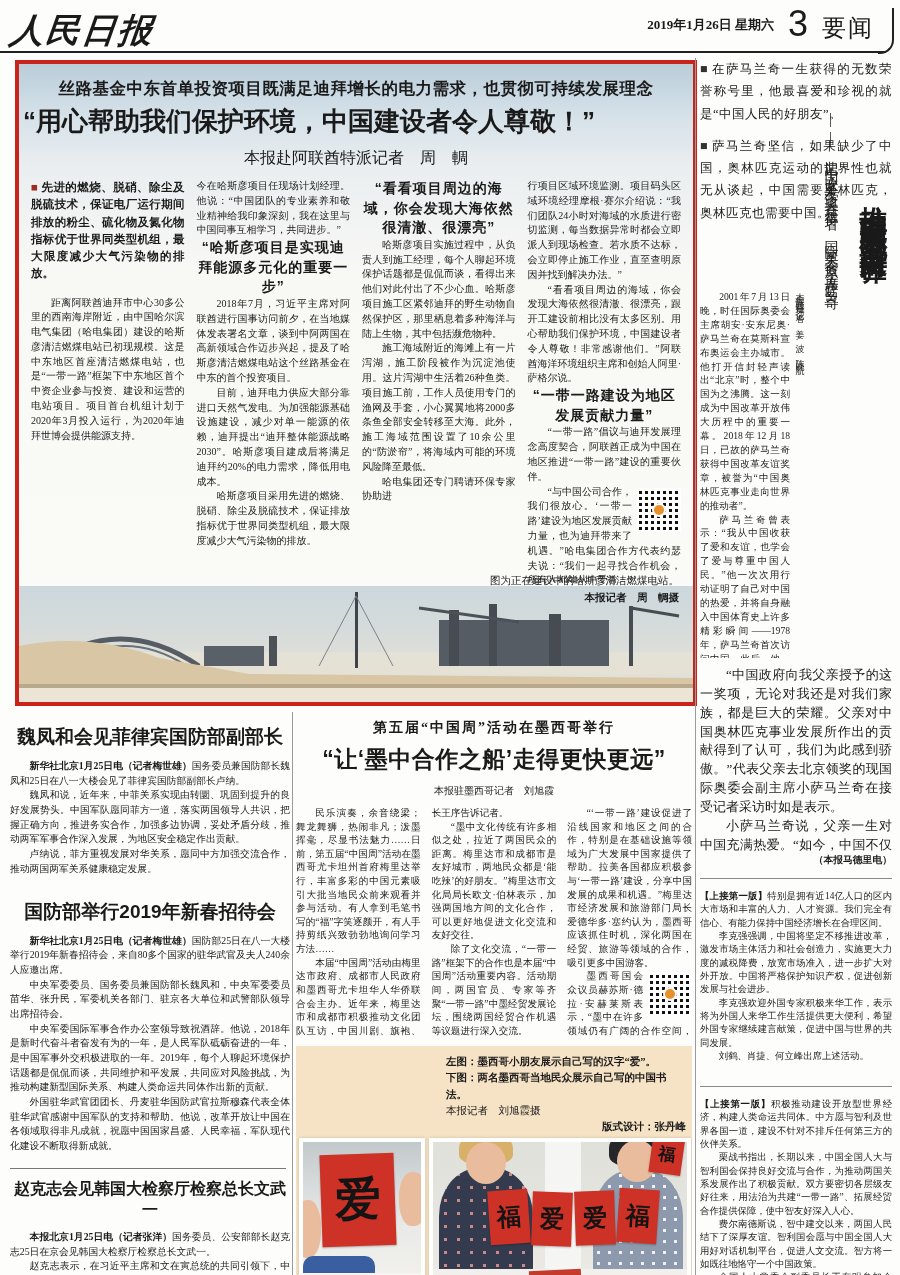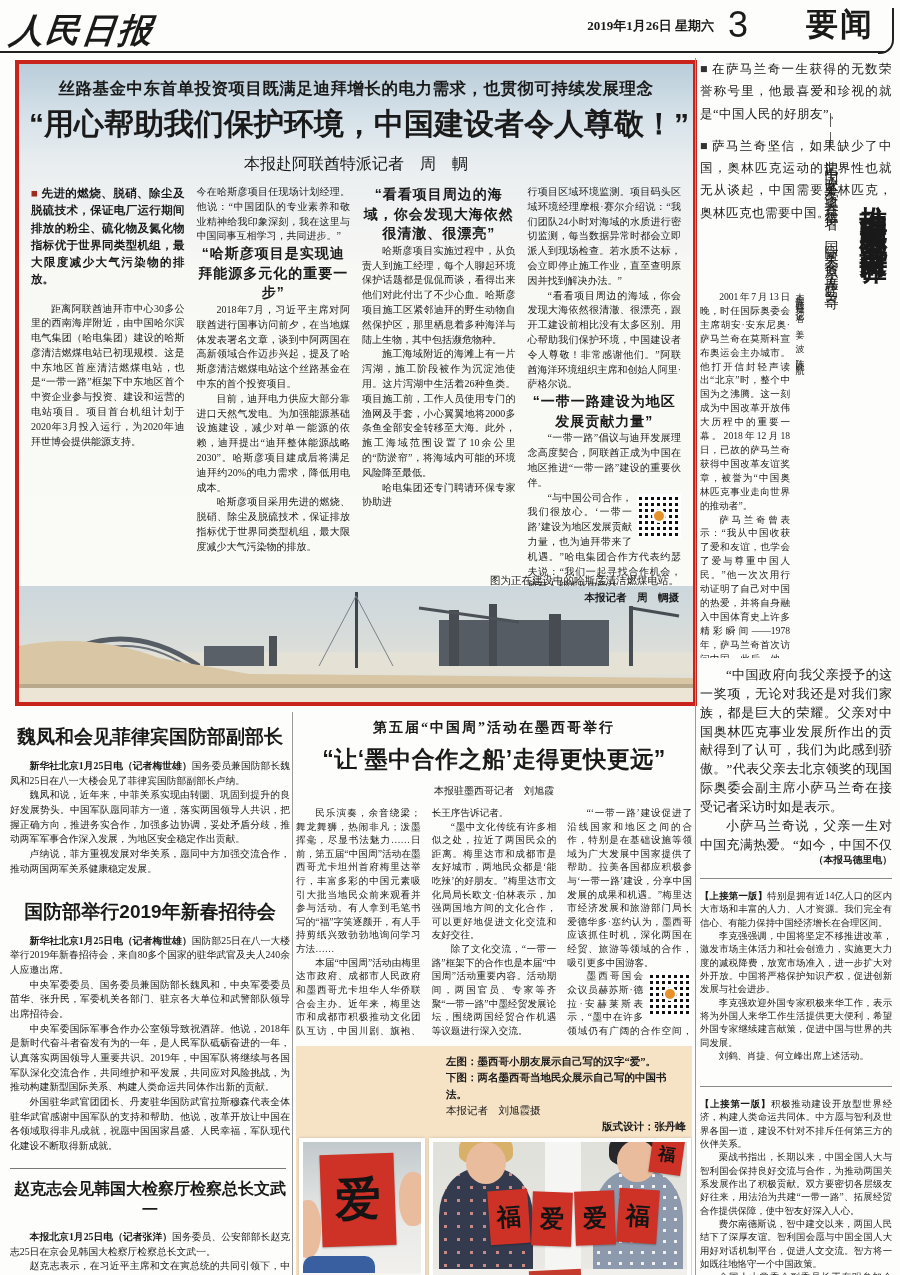--- a/index.html
+++ b/index.html
@@ -8,30 +8,30 @@
     background:#fdfdfb;color:#1a1a1a;
     font-family:"Liberation Serif","DejaVu Serif",serif;
   }
   .hei{font-family:"Liberation Sans","DejaVu Sans",sans-serif;}
   
   .masthead{position:absolute;left:10px;top:8px;font-size:34px;font-weight:bold;font-style:italic;
     transform:skewX(-6deg);letter-spacing:2px;}
   .hdr-right{position:absolute;right:26px;top:6px;display:flex;align-items:flex-end;gap:14px;}
   .hdr-date{font-size:13px;font-weight:bold;padding-bottom:8px;}
   .hdr-num{font-size:36px;line-height:1;}
-  .hdr-sec{font-size:32px;font-weight:bold;line-height:1.15;letter-spacing:2px;margin-left:44px;}
+  .hdr-sec{font-size:24px;font-weight:normal;line-height:1.15;letter-spacing:2px;}
   .hdr-rule{position:absolute;left:0;top:51px;width:886px;border-top:2px solid #222;}
   .hdr-bracket{position:absolute;right:6px;top:8px;width:14px;height:44px;
     border-right:2px solid #222;border-bottom:2px solid #222;border-bottom-right-radius:14px;}
   
   .lead{position:absolute;left:15px;top:60px;width:682px;height:646px;box-sizing:border-box;
     border:4px solid #c9241c;
     background:linear-gradient(180deg,#b9cdd9 0%,#d5e1e9 8%,#eaeef0 16%,#f8f8f5 32%,#fbfbf8 100%);}
   .lead-kicker{margin:14px 8px 4px;text-align:center;font-size:16.5px;font-weight:bold;letter-spacing:.5px;}
-  .lead-head{margin:2px 4px 0;text-align:right;font-size:30px;font-weight:bold;letter-spacing:0;}
+  .lead-head{margin:2px 4px 0;text-align:left;font-size:26px;font-weight:bold;letter-spacing:0;}
   .lead-by{margin:9px 0 6px;text-align:center;font-size:16px;}
   .lead-cols{display:flex;gap:12px;padding:4px 12px 0;height:404px;overflow:hidden;}
   .lead-col{flex:1;font-size:10px;line-height:1.48;text-align:justify;}
   .lead-col p{margin:0;text-indent:2em;}
   .sum{font-family:"Liberation Sans","DejaVu Sans",sans-serif;font-weight:bold;
     font-size:11.5px;line-height:1.5;text-indent:0 !important;margin-bottom:9px !important;}
   .sum::before{content:"■";color:#9e2b1f;margin-right:3px;}
   .intro{margin-top:13px !important;}
   .subh{font-family:"Liberation Sans","DejaVu Sans",sans-serif;font-weight:bold;
     font-size:14px;line-height:1.4;text-align:center;margin:9px 2px;text-indent:0 !important;letter-spacing:1px;}
@@ -186,21 +186,21 @@
   <div class="art-body">
     <p><span class="lead-label">新华社北京1月25日电</span><span class="lead-label">（记者梅世雄）</span><span>国务委员兼国防部长魏凤和25日在八一大楼会见了菲律宾国防部副部长卢纳。</span></p>
     <p>魏凤和说，近年来，中菲关系实现由转圜、巩固到提升的良好发展势头。中国军队愿同菲方一道，落实两国领导人共识，把握正确方向，推进务实合作，加强多边协调，妥处矛盾分歧，推动两军军事合作深入发展，为地区安全稳定作出贡献。</p>
     <p>卢纳说，菲方重视发展对华关系，愿同中方加强交流合作，推动两国两军关系健康稳定发展。</p>
   </div>
 
   <div class="art-head hei" style="margin-top:22px;">国防部举行2019年新春招待会</div>
   <div class="art-body">
     <p><span class="lead-label">新华社北京1月25日电</span><span class="lead-label">（记者梅世雄）</span><span>国防部25日在八一大楼举行2019年新春招待会，来自80多个国家的驻华武官及夫人240余人应邀出席。</span></p>
     <p>中央军委委员、国务委员兼国防部长魏凤和，中央军委委员苗华、张升民，军委机关各部门、驻京各大单位和武警部队领导出席招待会。</p>
-    <p>中央军委国际军事合作办公室领导致祝酒辞。他说，2018年是新时代奋斗者奋发有为的一年，是人民军队砥砺奋进的一年，认真落实两国领导人重要共识。2019年，中国军队将继续与各国军队深化交流合作，共同维护和平发展，共同应对风险挑战，为推动构建新型国际关系、构建人类命运共同体作出新的贡献。</p>
+    <p>中央军委国际军事合作办公室领导致祝酒辞。他说，2018年是新时代奋斗者奋发有为的一年，是人民军队砥砺奋进的一年，是中国军事外交积极进取的一年。2019年，每个人聊起环境保护话题都是侃侃而谈，共同维护和平发展，共同应对风险挑战，为推动构建新型国际关系、构建人类命运共同体作出新的贡献。</p>
     <p>外国驻华武官团团长、丹麦驻华国防武官拉斯穆森代表全体驻华武官感谢中国军队的支持和帮助。他说，改革开放让中国在各领域取得非凡成就，祝愿中国国家昌盛、人民幸福，军队现代化建设不断取得新成就。</p>
   </div>
 
   <div class="hsep-left" style="position:static;margin:14px 0 0;"></div>
   <div class="art-head hei small" style="margin-top:10px;">赵克志会见韩国大检察厅检察总长文武一</div>
   <div class="art-body">
     <p><span class="lead-label">本报北京1月25日电</span><span class="lead-label">（记者张洋）</span><span>国务委员、公安部部长赵克志25日在京会见韩国大检察厅检察总长文武一。</span></p>
     <p>赵克志表示，在习近平主席和文在寅总统的共同引领下，中韩关系保持良好发展势头。中方愿同韩方携手努力，认真落实两国领导人重要共识，加强双方交流，深化在打击跨国犯罪、金融犯罪、电信诈骗、网络赌博等方面的务实合作，继续开展联合追逃追赃行动，不断开创中韩执法安全合作新局面，推动中韩关系深入发展。</p>
 
   </div>

